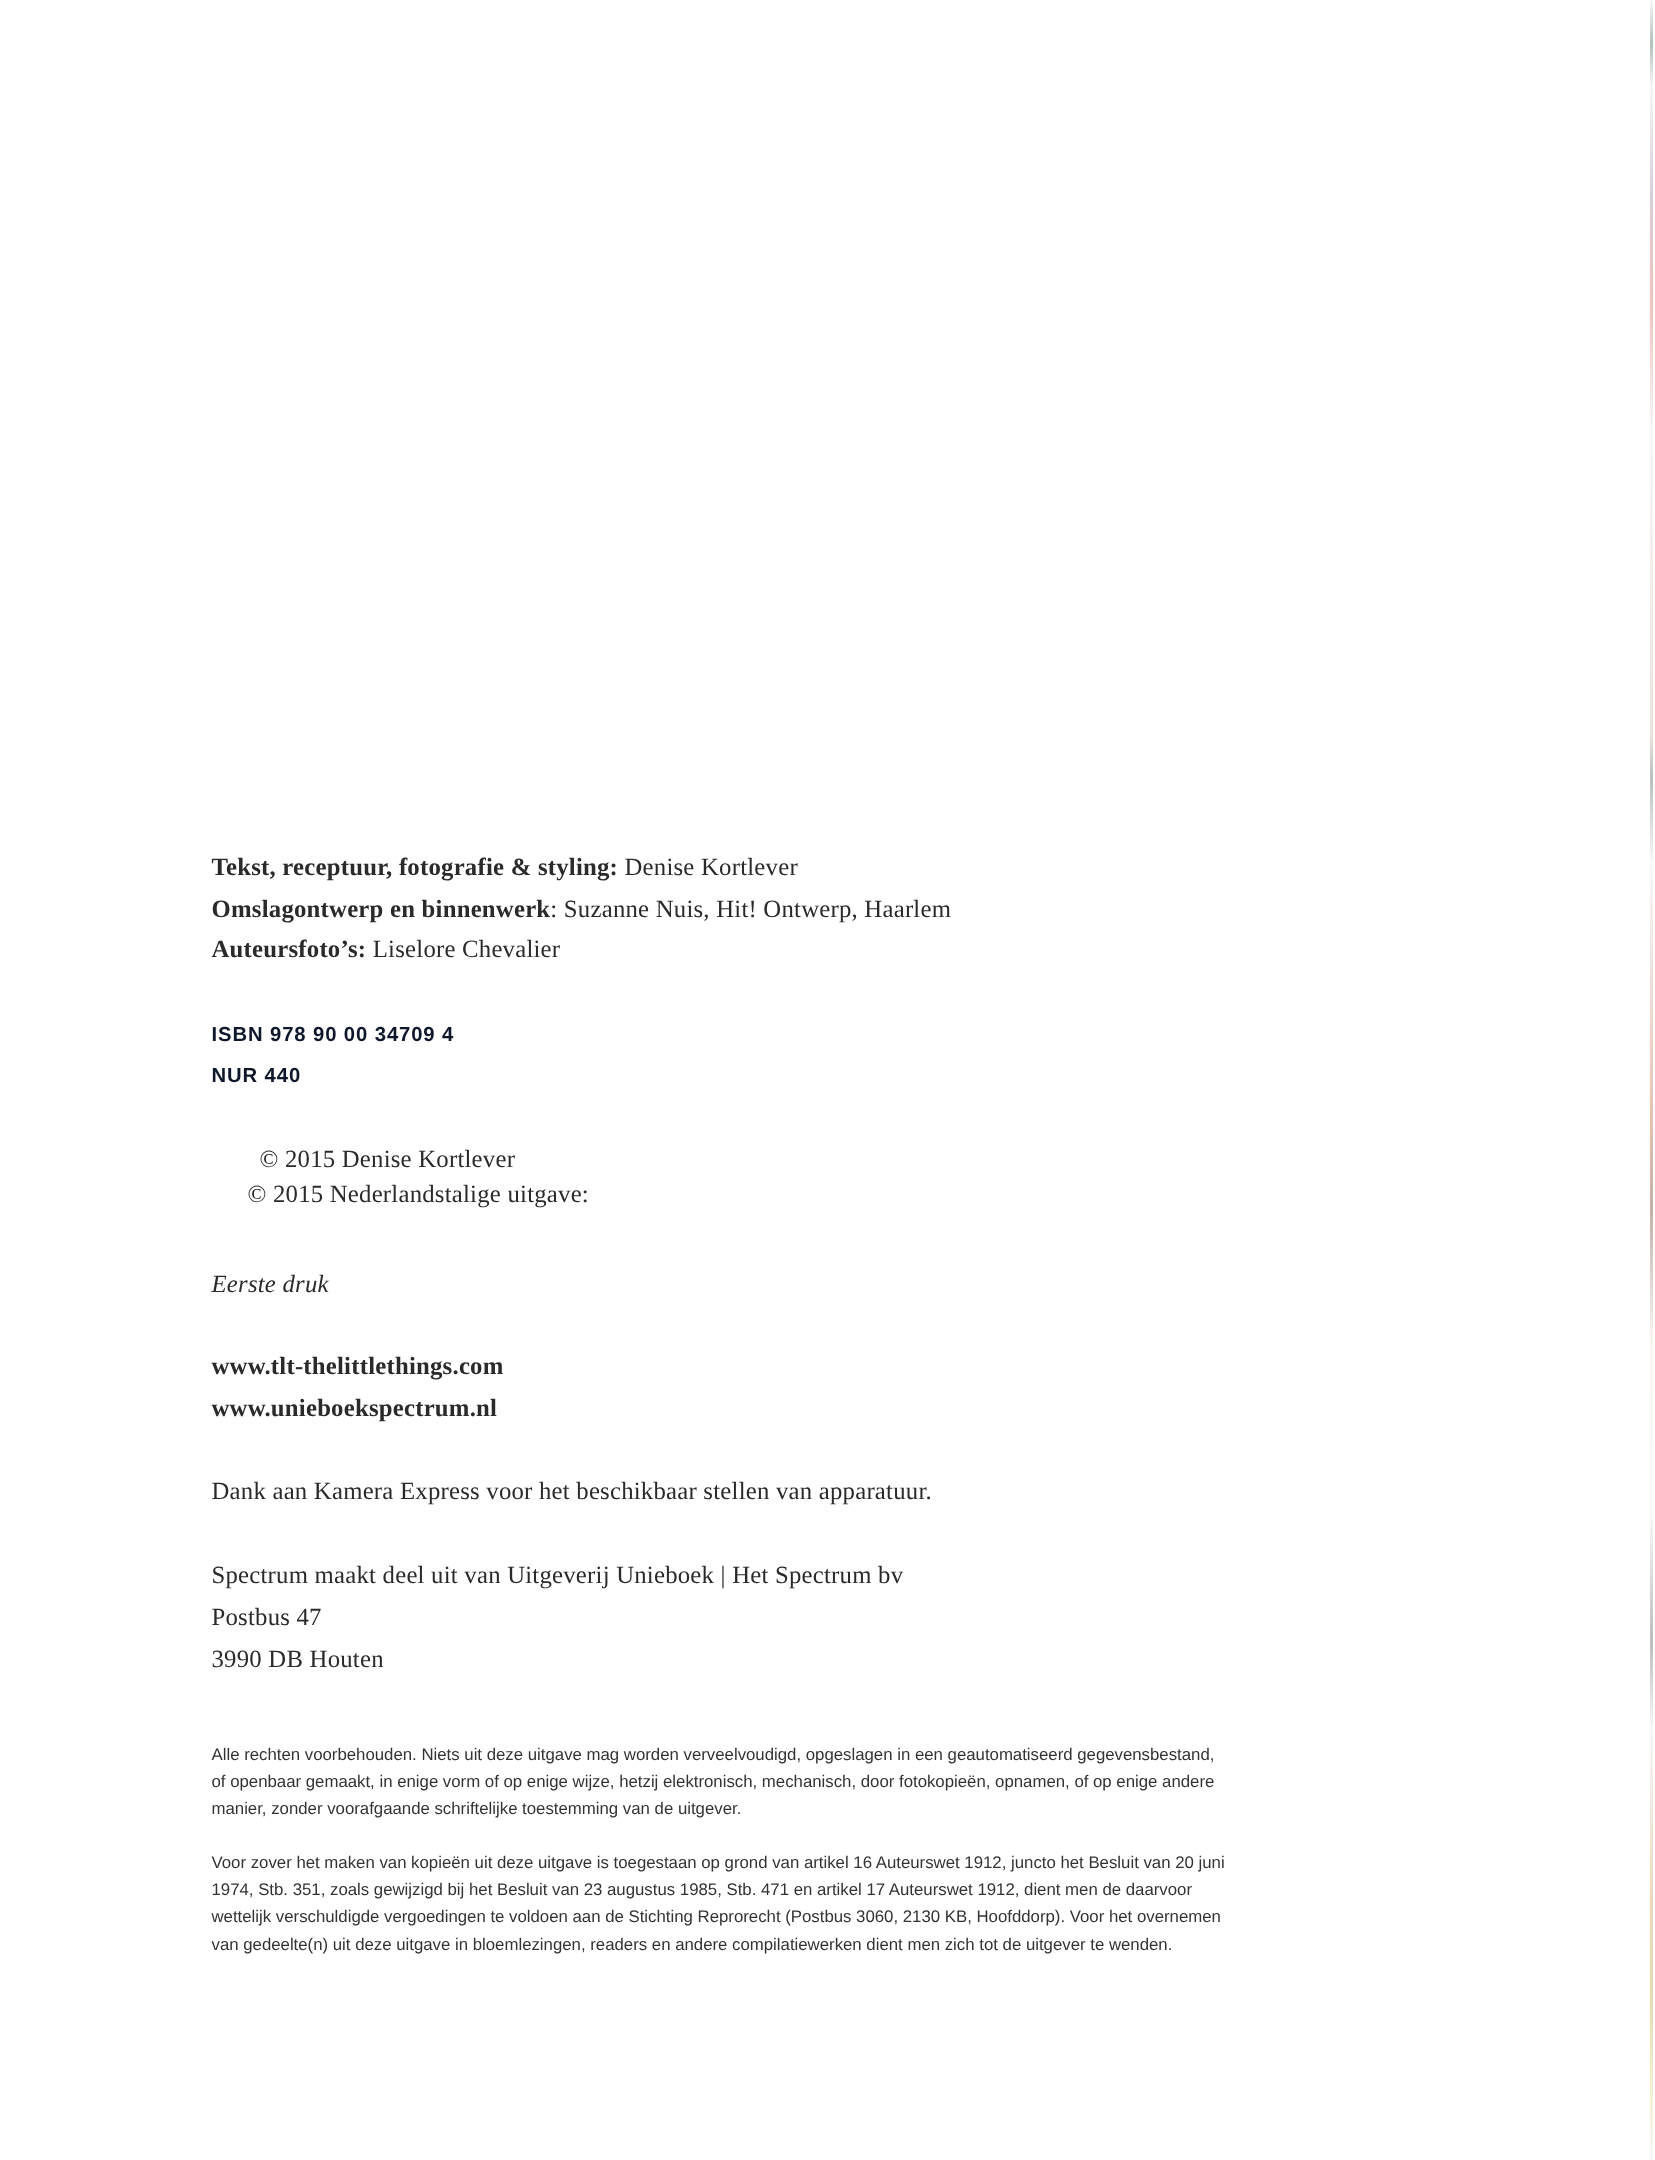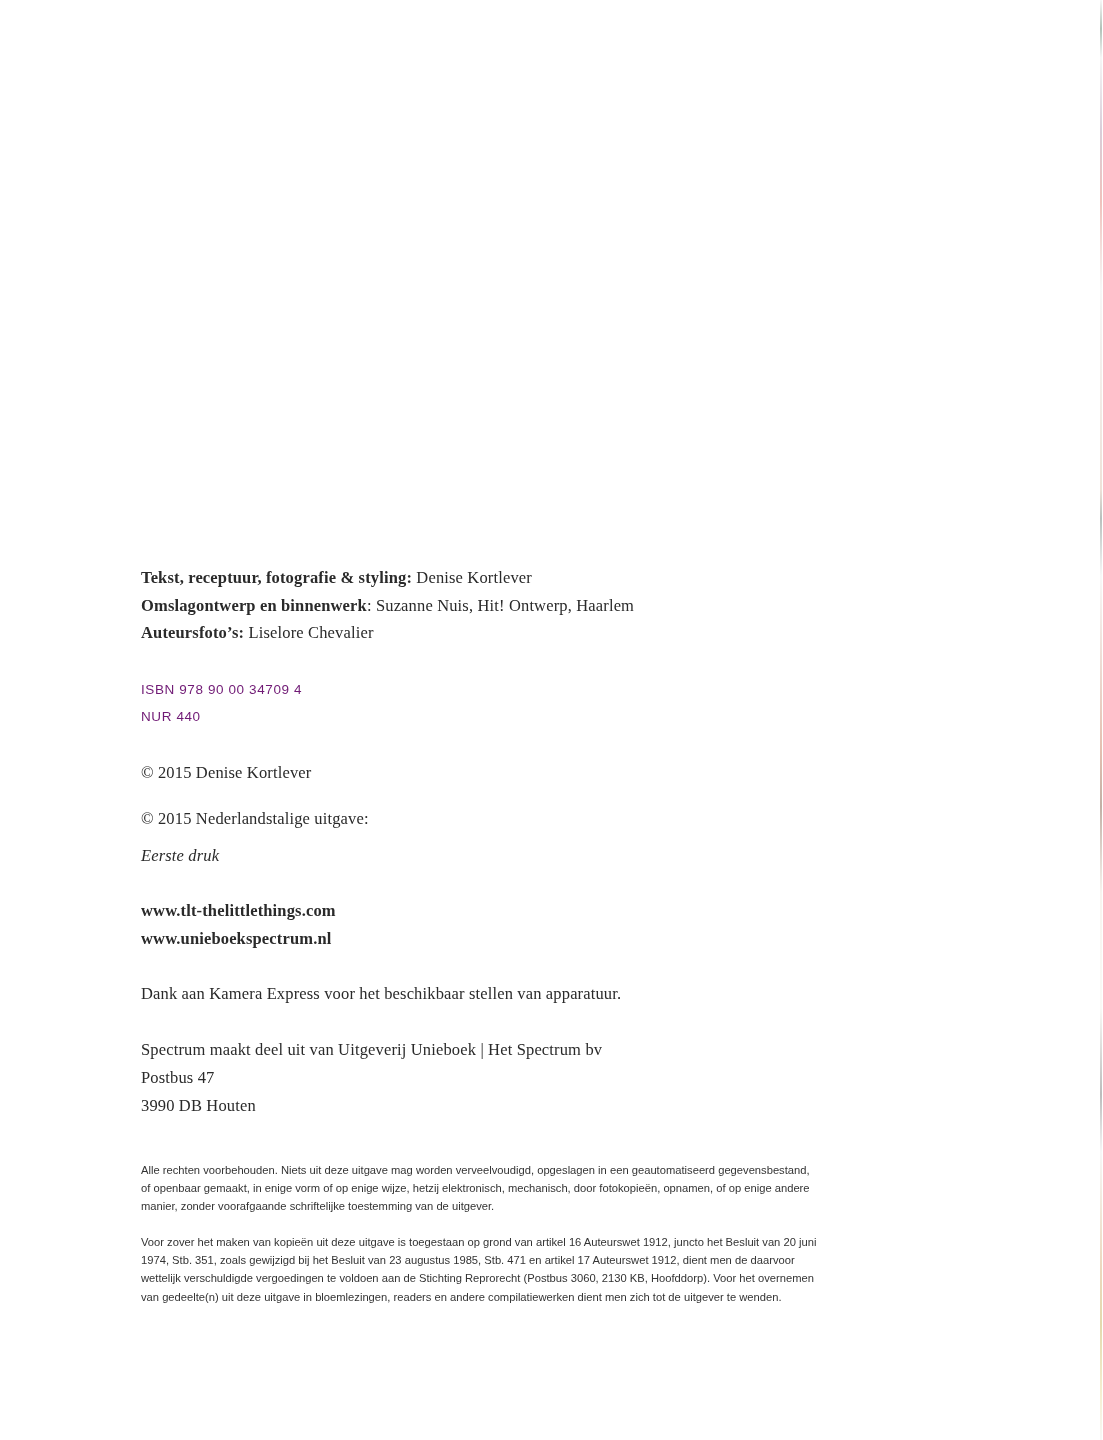--- a/index.html
+++ b/index.html
@@ -41,21 +41,22 @@
     .line {
       position: absolute;
       left: 141px;
       white-space: nowrap;
     }
     .b { font-weight: bold; }
     .isbn {
       font-family: "Liberation Sans", "DejaVu Sans", sans-serif;
       font-size: 13.5px;
       letter-spacing: 0.6px;
-      color: #701a75;
+      color: #0f172a;
+      font-weight: bold;
     }
     .legal {
       position: absolute;
       left: 141px;
       width: 680px;
       font-family: "Liberation Sans", "DejaVu Sans", sans-serif;
       font-size: 11.2px;
       line-height: 18.2px;
       color: #333;
     }
@@ -73,22 +74,22 @@
   <div class="line serif" style="top:596px;">
     <span class="b">Omslagontwerp en binnenwerk</span><span>: Suzanne Nuis, Hit! Ontwerp, Haarlem</span>
   </div>
   <div class="line serif" style="top:623px;">
     <span class="b">Auteursfoto’s:</span><span> Liselore Chevalier</span>
   </div>
 
   <div class="line isbn" style="top:682px;">ISBN 978 90 00 34709 4</div>
   <div class="line isbn" style="top:709px;text-align:center;">NUR 440</div>
 
-  <div class="line serif" style="top:763px;">© 2015 Denise Kortlever</div>
-  <div class="line serif" style="top:809px;">© 2015 Nederlandstalige uitgave:</div>
+  <div class="line serif" style="top:763px;margin-left:32px;">© 2015 Denise Kortlever</div>
+  <div class="line serif" style="top:786px;margin-left:24px;">© 2015 Nederlandstalige uitgave:</div>
   <div class="line serif" style="top:846px;font-style:italic;">Eerste druk</div>
 
   <div class="line serif b" style="top:901px;">www.tlt-thelittlethings.com</div>
   <div class="line serif b" style="top:929px;">www.unieboekspectrum.nl</div>
 
   <div class="line serif" style="top:984px;">Dank aan Kamera Express voor het beschikbaar stellen van apparatuur.</div>
 
   <div class="line serif" style="top:1040px;">Spectrum maakt deel uit van Uitgeverij Unieboek | Het Spectrum bv</div>
   <div class="line serif" style="top:1068px;">Postbus 47</div>
   <div class="line serif" style="top:1096px;">3990 DB Houten</div>

